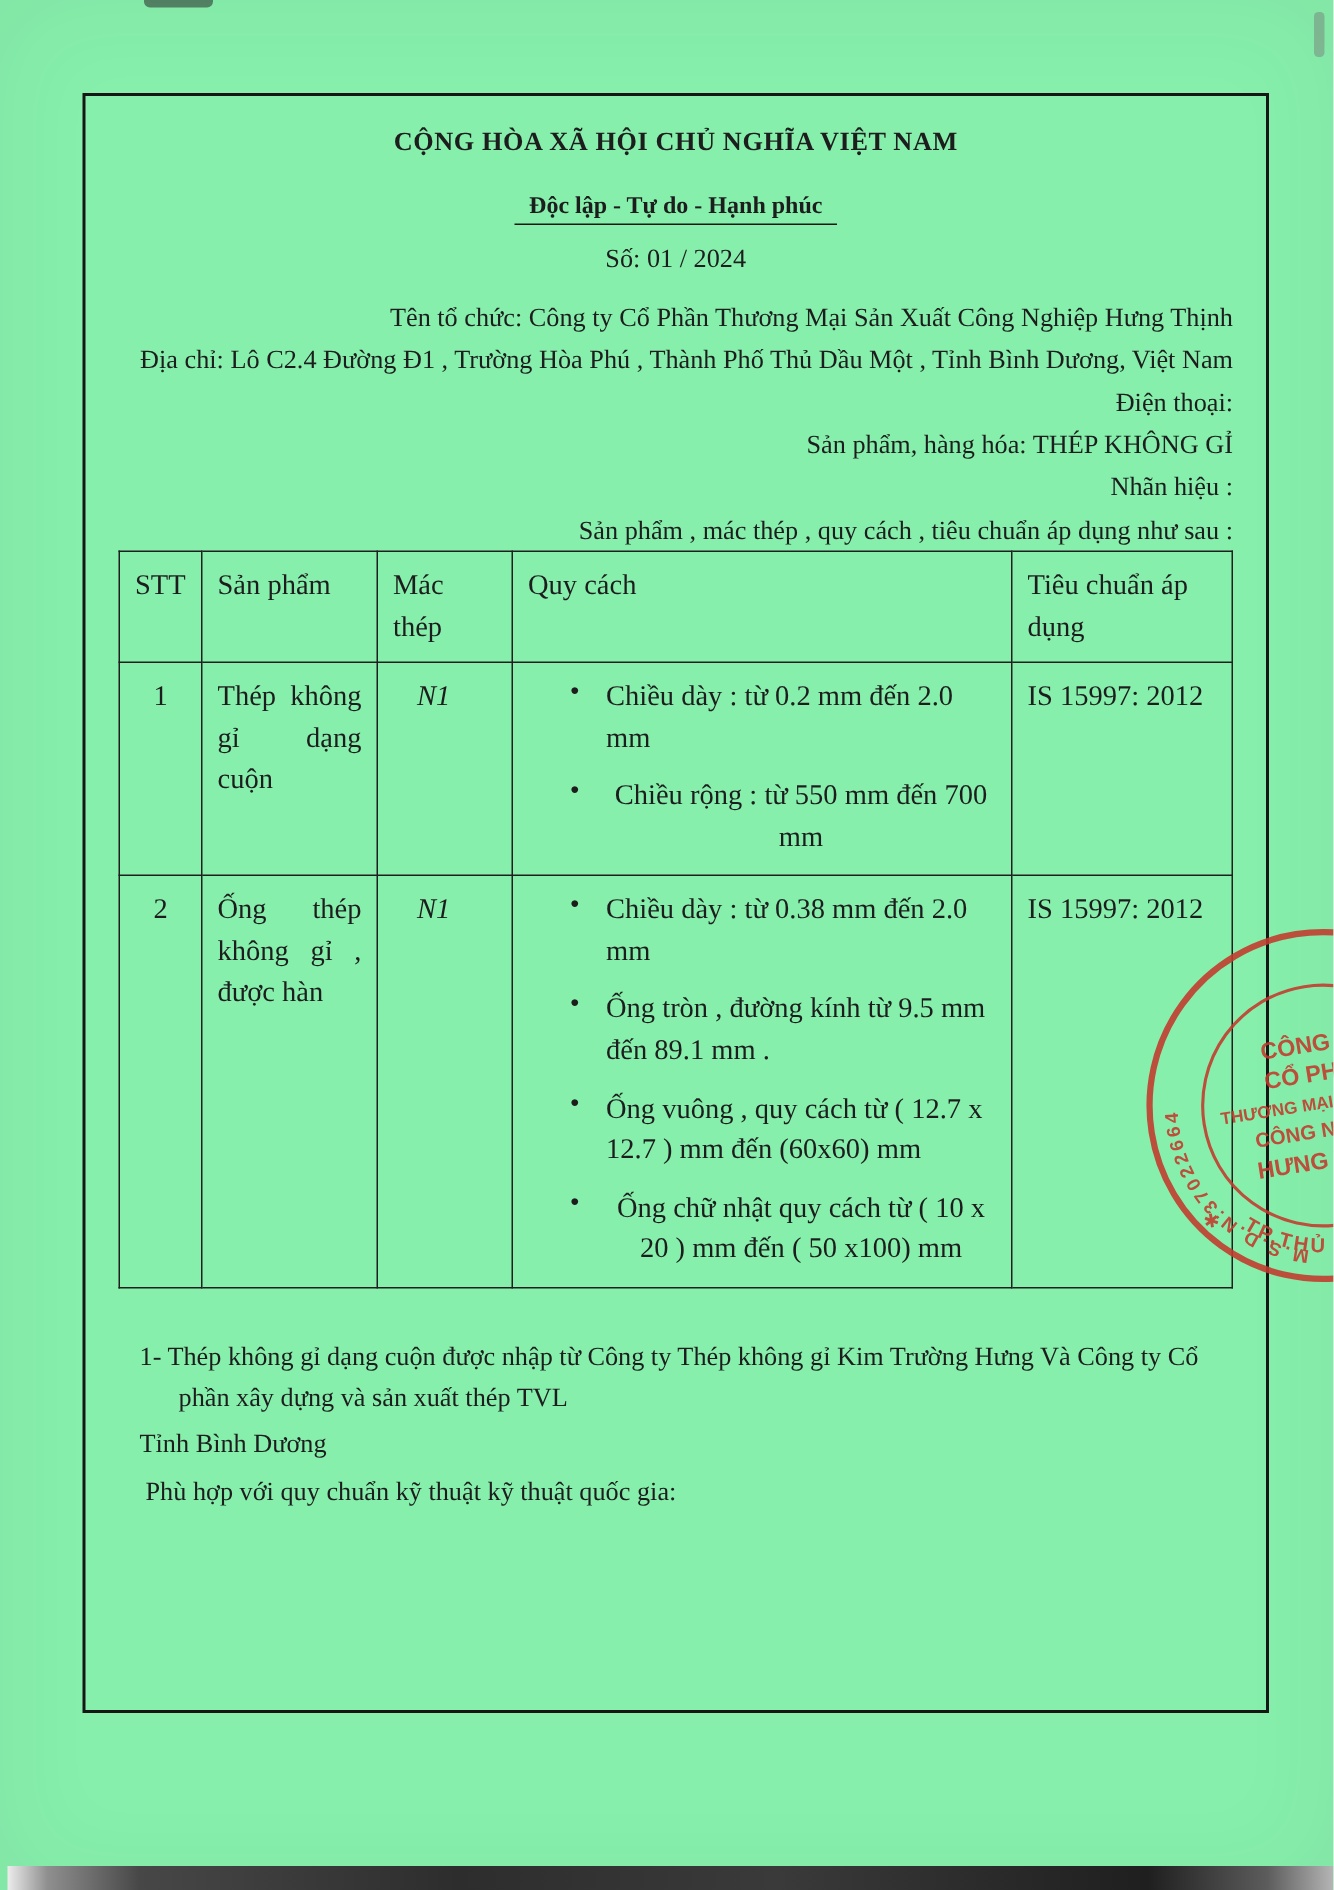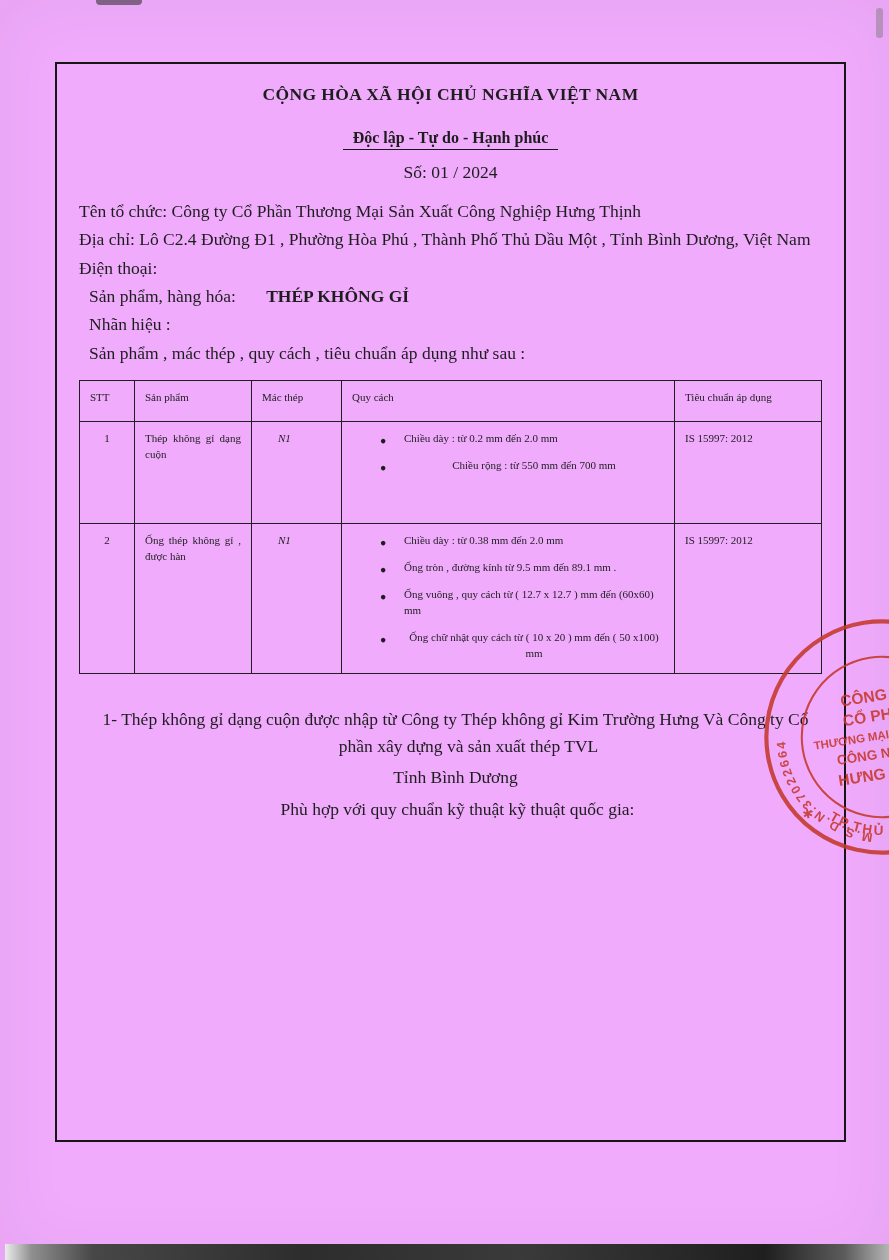--- a/index.html
+++ b/index.html
@@ -6,21 +6,21 @@
   html,body { background:#ffffff; }
   body {
     font-family:"Liberation Serif","DejaVu Serif",serif;
     color:#1d1d1d;
     -webkit-font-smoothing:antialiased;
   }
   .page {
     position:relative;
     width:889px; height:1260px;
     margin:0 auto;
-    background:#f0abfc;
+    background:#86efac;
     overflow:hidden;
     box-shadow:inset 0 0 70px rgba(60,55,45,0.06);
   }
   
   .scan-strip {
     position:absolute; left:5px; right:0; bottom:0; height:16px;
     background:linear-gradient(90deg,#ececec 0%,#8f8f8f 3%,#474747 10%,#2d2d2d 34%,#3a3a3a 58%,#1f1f1f 86%,#5c5c5c 95%,#b5b5b5 100%);
   }
   .smudge-top { position:absolute; top:0; left:96px; width:46px; height:5px; background:rgba(40,40,40,.55); border-radius:0 0 4px 4px; }
   .smudge-right { position:absolute; top:8px; right:6px; width:7px; height:30px; background:rgba(120,120,120,.45); border-radius:3px; }
@@ -35,28 +35,28 @@
   .hdr { text-align:center; }
   .hdr-country { font-weight:bold; font-size:17.5px; letter-spacing:.4px; margin-top:6px; }
   .hdr-motto {
     display:inline-block; font-weight:bold; font-size:16px; margin-top:6px;
     border-bottom:1.6px solid #161616; padding:0 10px 2px 10px;
   }
   .doc-title { text-align:center; font-weight:bold; font-size:21px; letter-spacing:.6px; margin-top:30px; }
   .doc-number { text-align:center; font-size:17.5px; margin-top:12px; }
 
   .body-lines { margin-top:14px; font-size:17.5px; line-height:1.62; }
-  .body-lines p { margin:0; }
+  .body-lines p { margin:0;text-align:right; }
   .pl2 { padding-left:10px; }
-  .bold { font-weight:bold;margin-left:26px; }
+  .bold { font-weight:normal; }
   .mt6 { margin-top:5px; }
 
   table.decl {
-    width:100%; border-collapse:collapse; margin-top:13px;
-    font-size:11px; line-height:1.45;border-radius:22px;
+    width:100%; border-collapse:collapse; 
+    font-size:19px; line-height:1.45;border-radius:22px;
   }
   .decl th, .decl td {
     border:1.6px solid #1f1f1f;
     vertical-align:top;
     padding:9px 10px;
     text-align:left;
     font-weight:normal;
   }
   .decl th { height:41px; }
   .c-stt { width:55px; text-align:center; }
@@ -70,21 +70,21 @@
 
   ul.specs { list-style:none; padding:0 0 0 28px; margin:0; }
   ul.specs li { position:relative; padding-left:24px; margin-bottom:11px; }
   ul.specs li:last-child { margin-bottom:2px;text-align:center; }
   ul.specs li::before {
     content:"●"; position:absolute; left:0; top:2px; font-size:10.5px; color:#1d1d1d;
   }
   tr.row1 td { height:102px; }
 
   .notes { margin-top:32px; font-size:17.5px; line-height:1.56; padding-left:14px; padding-right:4px; }
-  .notes p { margin:0 0 4px 0;text-align:center; }
+  .notes p { margin:0 0 4px 0; }
   .note-hang { padding-left:26px; text-indent:-26px; }
   .province { padding-left:0; margin-top:2px; }
   .conform { padding-left:4px; margin-top:4px; }
   .regulation { margin-left:-14px; margin-top:6px; text-align:justify; text-indent:26px; letter-spacing:.2px; }
 
   
   .stamp {
     position:absolute; top:612px; left:752px;
     width:260px; height:250px;
     transform:rotate(-9deg);
@@ -105,21 +105,21 @@
 
     <div class="hdr">
       <div class="hdr-country">CỘNG HÒA XÃ HỘI CHỦ NGHĨA VIỆT NAM</div><br>
       <span class="hdr-motto">Độc lập - Tự do - Hạnh phúc</span>
     </div>
 
     <div class="doc-number">Số: 01 / 2024</div>
 
     <div class="body-lines">
       <p>Tên tổ chức: Công ty Cổ Phần Thương Mại Sản Xuất Công Nghiệp Hưng Thịnh</p>
-      <p>Địa chỉ: Lô C2.4 Đường Đ1 , Phường Hòa Phú , Thành Phố Thủ Dầu Một , Tỉnh Bình Dương, Việt Nam</p>
+      <p>Địa chỉ: Lô C2.4 Đường Đ1 , Trường Hòa Phú , Thành Phố Thủ Dầu Một , Tỉnh Bình Dương, Việt Nam</p>
       <p class="mt6">Điện thoại:</p>
       <p class="pl2 mt6"><span>Sản phẩm, hàng hóa: </span><span class="bold">THÉP KHÔNG GỈ</span></p>
       <p class="pl2">Nhãn hiệu :</p>
       <p class="pl2 mt6">Sản phẩm , mác thép , quy cách , tiêu chuẩn áp dụng như sau :</p>
     </div>
 
     <table class="decl">
       <thead>
         <tr>
           <th class="c-stt">STT</th>

